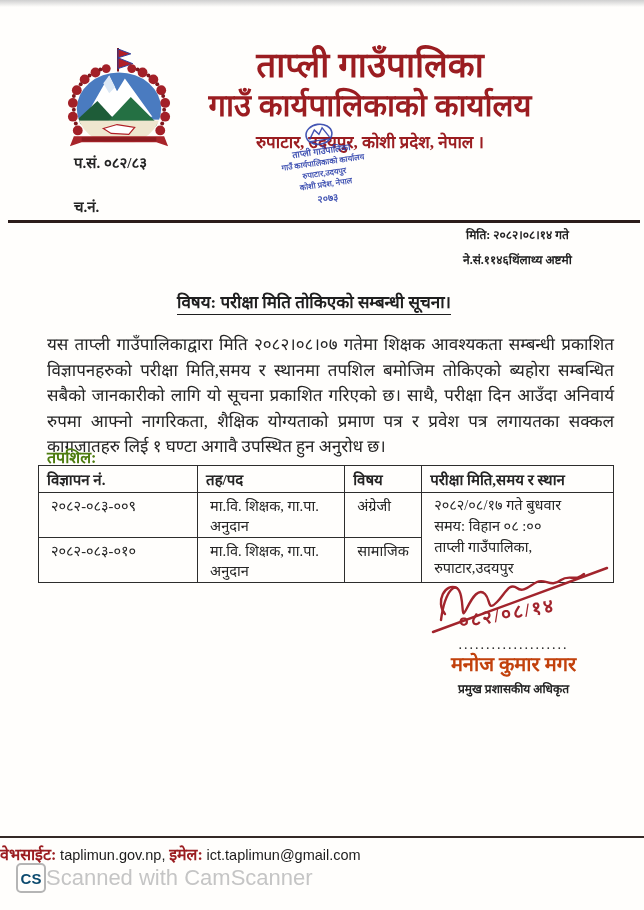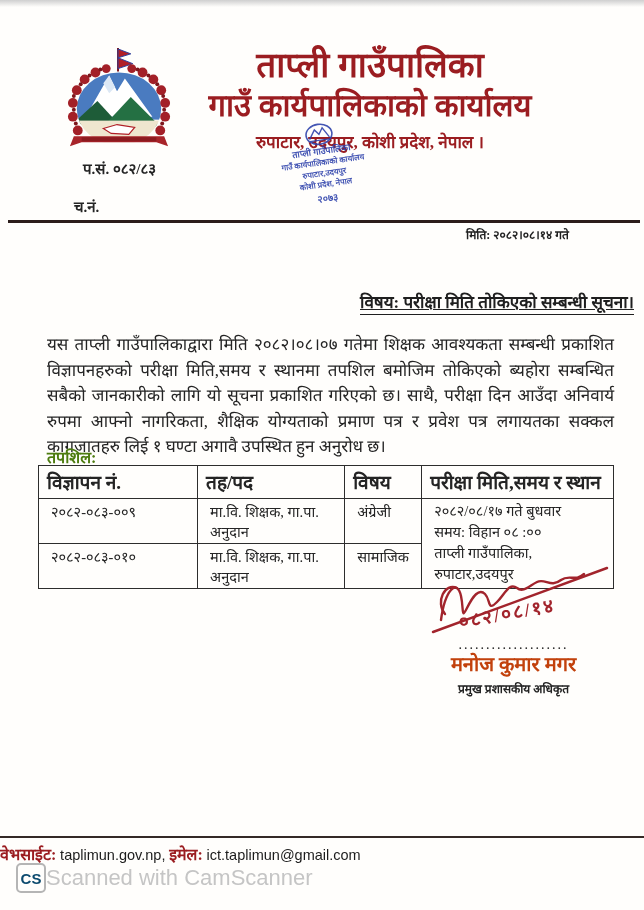--- a/index.html
+++ b/index.html
@@ -12,49 +12,49 @@
   .scan-edge-top{position:absolute;top:0;left:0;right:0;height:7px;
     background:linear-gradient(#cfcfcf,#fffefc);}
   
   .logo{position:absolute;left:60px;top:46px;width:118px;height:108px;}
   .head-text{position:absolute;left:150px;top:46px;width:440px;text-align:center;}
   .head-title{font-size:35px;font-weight:bold;color:#9b1d21;line-height:40px;}
   .head-office{font-size:31px;font-weight:bold;color:#9b1d21;line-height:40px;}
   .head-addr{font-size:17px;font-weight:bold;color:#9b1d21;margin-top:4px;}
   
   .refline{position:absolute;left:74px;font-size:15px;font-weight:bold;color:#242424;}
-  .ps{top:158px;margin-left:9px;} .cn{top:196px;}
+  .ps{top:152px;} .cn{top:196px;}
   
   .stamp{position:absolute;left:258px;top:122px;width:130px;text-align:center;
     transform:rotate(-8deg);color:#2b3faa;opacity:.88;z-index:5;line-height:11px;}
   .stamp .s1{font-size:9px;font-weight:bold;}
   .stamp .s2{font-size:8px;font-weight:bold;}
   .stamp .s3{font-size:8px;font-weight:bold;}
   .stamp .s4{font-size:8px;font-weight:bold;}
   .stamp .syr{font-size:10px;font-weight:bold;margin-top:3px;}
   
   .rule1{position:absolute;top:220px;left:8px;right:4px;height:3px;background:#2c1d1b;}
   .rule2{position:absolute;top:836px;left:0;right:0;height:2px;background:#342926;}
   
   .dateblock{position:absolute;left:410px;top:223px;width:215px;text-align:center;
     font-size:12px;font-weight:bold;color:#1f1f1f;line-height:25px;}
   
-  .subject{position:absolute;top:290px;left:0;right:10px;text-align:right;text-decoration:underline;}
+  .subject{position:absolute;top:290px;left:0;right:16px;text-align:center;}
   .subject span{font-size:17px;font-weight:bold;color:#1f1f1f;
     border-bottom:1.5px solid #1f1f1f;padding-bottom:2px;}
   
   .bodytext{position:absolute;left:47px;top:332px;width:567px;
     font-size:17px;line-height:25.5px;text-align:justify;color:#242424;}
   .tapsil{position:absolute;left:47px;top:446px;font-size:16px;font-weight:bold;color:#4d7c0f;}
   
   table.detail{position:absolute;left:38px;top:465px;width:576px;
     border-collapse:collapse;font-size:14.5px;color:#242424;}
   table.detail th,table.detail td{border:1.6px solid #2d2d2d;padding:2px 12px;
     text-align:left;vertical-align:top;font-weight:normal;}
-  table.detail th{font-weight:bold;font-size:19px;padding:3px 8px;}
+  table.detail th{font-weight:bold;font-size:15px;padding:3px 8px;}
   .c1{width:145px;} .c2{width:135px;} .c3{width:60px;} .c4{width:180px;}
   .sched div{line-height:21px;}
   
   .sigblock{position:absolute;left:396px;top:562px;width:235px;text-align:center;}
   .sigcanvas{position:relative;height:78px;}
   .sigcanvas svg{position:absolute;left:25px;top:0;}
   .sigdate{position:absolute;left:62px;top:38px;transform:rotate(-10deg);
     font-size:19px;color:#a2242c;font-weight:bold;letter-spacing:2px;}
   .sigdots{font-size:14px;color:#242424;letter-spacing:2px;line-height:10px;}
   .signame{font-size:20px;font-weight:bold;color:#c2410c;}
@@ -152,20 +152,21 @@
     <div class="s2">गाउँ कार्यपालिकाको कार्यालय</div>
     <div class="s3">रुपाटार,उदयपुर</div>
     <div class="s4">कोशी प्रदेश, नेपाल</div>
     <div class="syr">२०७३</div>
   </div>
 
   <div class="rule1"></div>
 
   <div class="dateblock">
     <div>मिति: २०८२।०८।१४ गते</div>
+    <div>ने.सं.११४६थिंलाथ्य अष्टमी</div>
   </div>
 
   <div class="subject">
     <span>विषय: परीक्षा मिति तोकिएको सम्बन्धी सूचना।</span>
   </div>
 
   <div class="bodytext">यस ताप्ली गाउँपालिकाद्वारा मिति २०८२।०८।०७ गतेमा शिक्षक आवश्यकता सम्बन्धी प्रकाशित विज्ञापनहरुको परीक्षा मिति,समय र स्थानमा तपशिल बमोजिम तोकिएको ब्यहोरा सम्बन्धित सबैको जानकारीको लागि यो सूचना प्रकाशित गरिएको छ। साथै, परीक्षा दिन आउँदा अनिवार्य रुपमा आफ्नो नागरिकता, शैक्षिक योग्यताको प्रमाण पत्र र प्रवेश पत्र लगायतका सक्कल कागजातहरु लिई १ घण्टा अगावै उपस्थित हुन अनुरोध छ।</div>
   <div class="tapsil">तपशिल:</div>
 
   <table class="detail">

